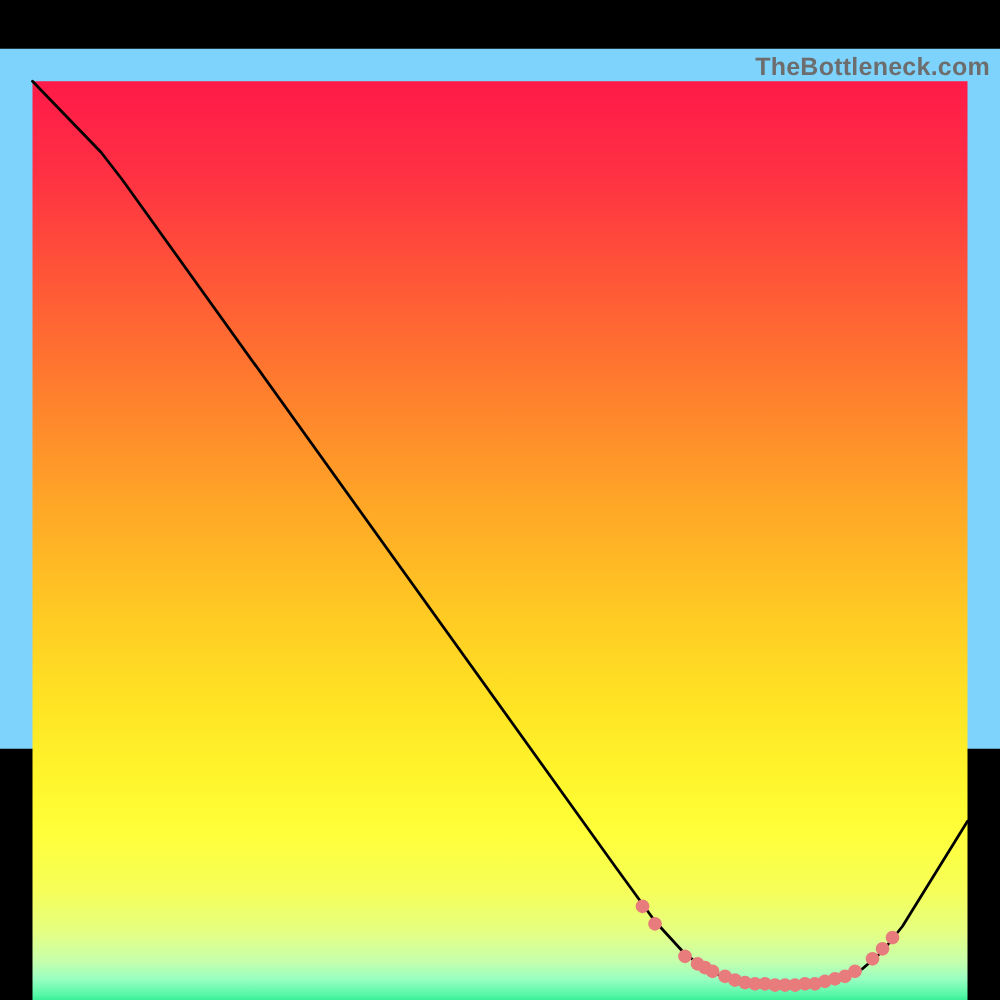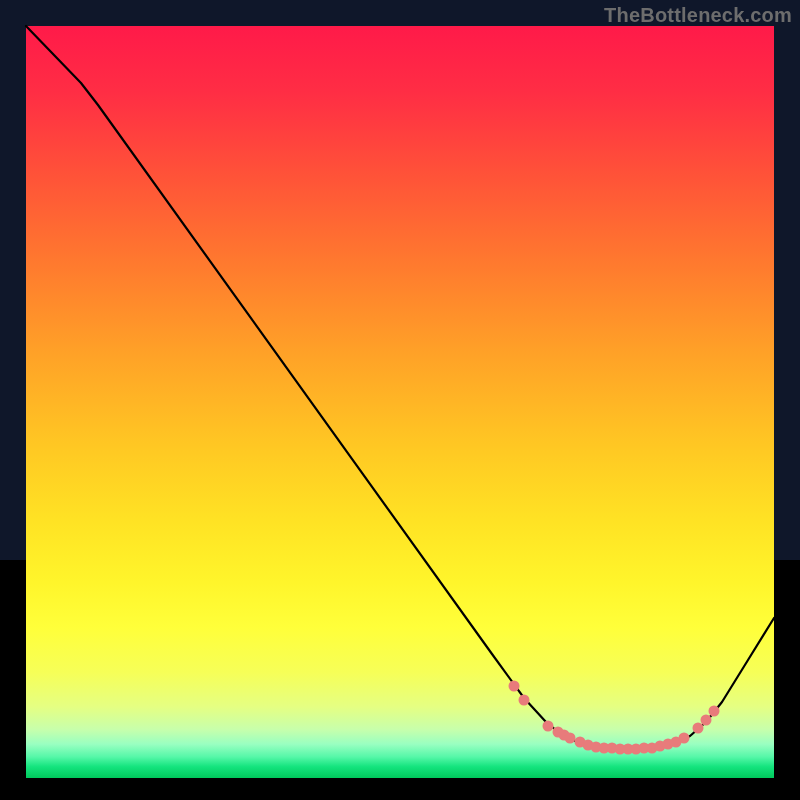--- a/index.html
+++ b/index.html
@@ -7,21 +7,22 @@
     padding: 0;
     width: 800px;
     height: 800px;
     background: #000;
     overflow: hidden;
   }
   .frame {
     position: relative;
     width: 800px;
     height: 560px;
-    background: #0f172a;
+    background: #7dd3fc;
+    margin-top: 39px;
   }
   .watermark {
     position: absolute;
     top: 4px;
     right: 8px;
     font-family: Arial, Helvetica, sans-serif;
     font-size: 20px;
     font-weight: 600;
     color: #6d6d6d;
     letter-spacing: 0.2px;

